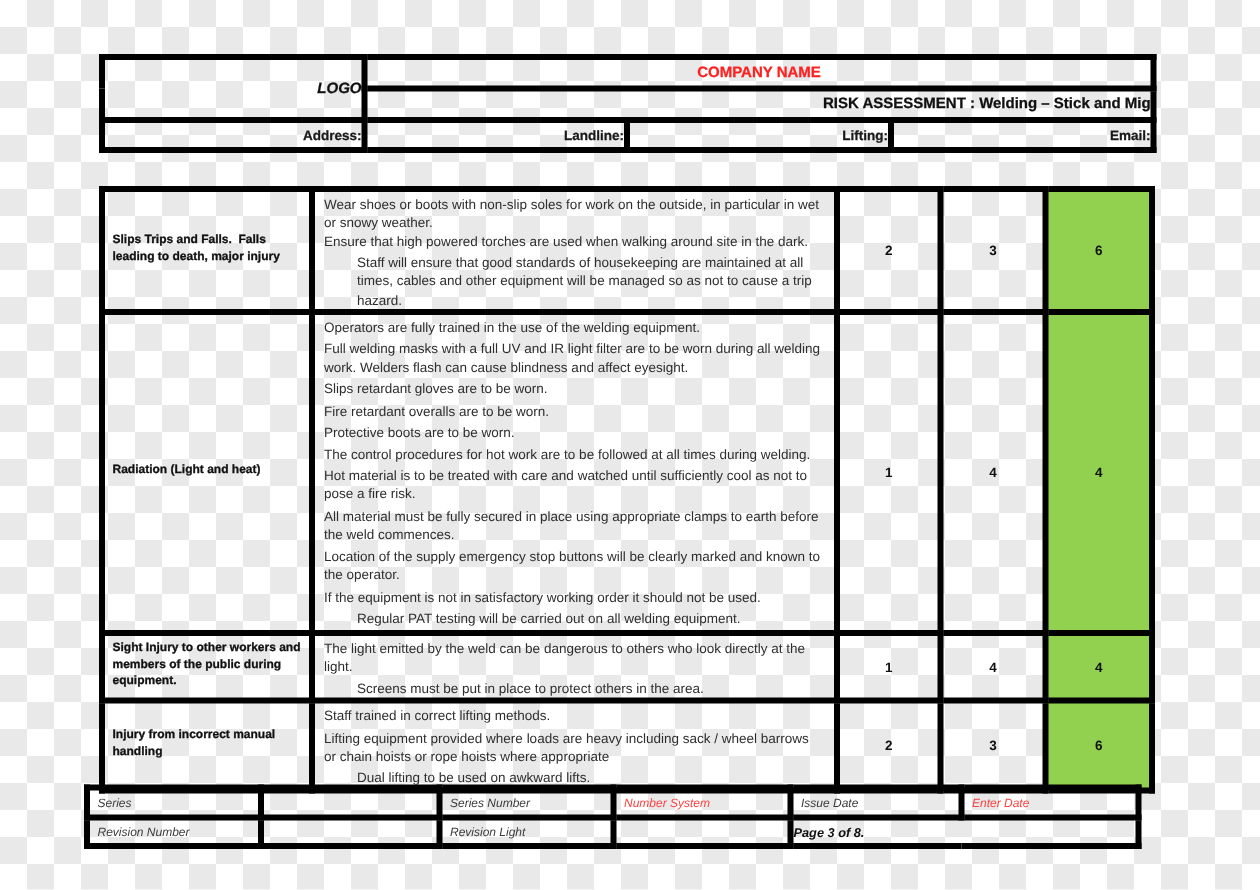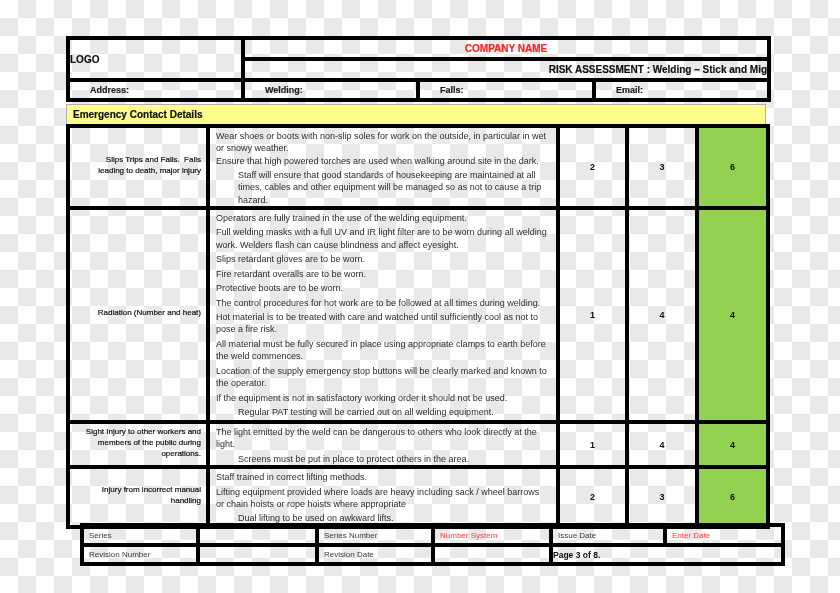--- a/index.html
+++ b/index.html
@@ -14,44 +14,44 @@
     background-position:0 0,18px 18px;
   }
   .doc{position:absolute;left:0;top:0;width:840px;height:593px;
        -webkit-font-smoothing:antialiased;transform:translateZ(0);}
   table{border-collapse:collapse;position:absolute;table-layout:fixed;}
   td{border:4px solid #000000;vertical-align:middle;padding:0;}
 
   
   #hdr{left:66px;top:36px;width:701px;}
   #hdr td{font-size:9px;font-weight:bold;color:#1a1a1a;-webkit-text-stroke:0.18px currentColor;}
-  #hdr td.h-logo{text-align:left;font-size:10px;color:#111;}
+  #hdr td.h-logo{text-align:right;font-size:10px;color:#111;font-style:italic;}
   #hdr td.h-company{text-align:center;color:#ff2020;font-size:10px;}
   #hdr td.h-title{text-align:right;font-size:10px;color:#111;}
-  #hdr td.h-lbl{padding-left:20px;}
+  #hdr td.h-lbl{padding-left:20px;text-align:right;}
 
   
   #banner{position:absolute;left:66px;top:104px;width:700px;height:21px;
     background:#fdfd8c;border:1px solid #b0b0b0;box-sizing:border-box;
     font-size:10px;font-weight:bold;color:#111;-webkit-text-stroke:0.18px currentColor;
     display:flex;align-items:center;padding-left:6px;}
 
   
   #main{left:66px;top:124px;width:700px;}
   #main td{font-size:9px;color:#2e2e2e;}
-  #main td.m-haz{text-align:right;font-weight:normal;font-size:8px;color:#111;-webkit-text-stroke:0.2px currentColor;
+  #main td.m-haz{text-align:left;font-weight:bold;font-size:8px;color:#111;-webkit-text-stroke:0.2px currentColor;
          padding:0 5px 4px 5px;line-height:11.2px;white-space:pre-wrap;}
   #main td.m-ctl{padding:2px 8px 0px 6px;line-height:12.3px;vertical-align:top;}
   #main td.m-ctl p{margin:0 0 2.2px 0;white-space:pre-line;}
   #main td.m-ctl p:last-child{margin-bottom:0;margin-left:22px;}
   #main td.m-num{text-align:center;font-weight:bold;font-size:9px;color:#111;}
   #main td.m-green{background:#92d050;}
 
   
-  #ftr{left:80px;top:523px;width:701px;}
+  #ftr{left:56px;top:523px;width:701px;font-style:italic;}
   #ftr td{font-size:8px;color:#3c3c3c;padding-left:5px;}
   #ftr tr:first-child td{height:16px;}
   #ftr tr:last-child td{height:15px;}
   #ftr td.f-red{color:#ff4040;padding-left:5px;}
   #ftr td.f-page{text-align:left;font-weight:bold;color:#111;font-size:8.5px;padding-left:0;}
 </style>
 </head>
 <body>
 
 <div class="doc">
@@ -66,30 +66,27 @@
     <tbody>
         <tr>
       <td rowspan="2" class="h-logo" style="height:36px">LOGO</td>
       <td colspan="3" class="h-company" style="height:17px">COMPANY NAME</td>
     </tr>
     <tr>
       <td colspan="3" class="h-title" style="height:17px">RISK ASSESSMENT : Welding – Stick and Mig</td>
     </tr>
     <tr>
       <td class="h-lbl" style="height:16px">Address:</td>
-      <td class="h-lbl">Welding:</td>
-      <td class="h-lbl">Falls:</td>
+      <td class="h-lbl">Landline:</td>
+      <td class="h-lbl">Lifting:</td>
       <td class="h-lbl">Email:</td>
     </tr>
   </tbody>
     </table>
 
-  <div id="banner">
-    <span>Emergency Contact Details</span>
-  </div>
 
   <table id="main">
     <colgroup>
       <col style="width:140px">
         <col style="width:350px">
       <col style="width:69px">
         <col style="width:70px">
         <col style="width:71px">
     </colgroup>
     <tbody id="main-body">
@@ -99,42 +96,42 @@
           <td class="m-ctl">
             <p>Wear shoes or boots with non-slip soles for work on the outside, in particular in wet or snowy weather.
 Ensure that high powered torches are used when walking around site in the dark.</p>
             <p>Staff will ensure that good standards of housekeeping are maintained at all times, cables and other equipment will be managed so as not to cause a trip hazard.</p>
           </td>
           <td class="m-num">2</td>
           <td class="m-num">3</td>
           <td class="m-num m-green">6</td>
         </tr>
         <tr style="height: 214px;">
-          <td class="m-haz">Radiation (Number and heat)</td>
+          <td class="m-haz">Radiation (Light and heat)</td>
           <td class="m-ctl">
             <p>Operators are fully trained in the use of the welding equipment.</p>
             <p>Full welding masks with a full UV and IR light filter are to be worn during all welding work. Welders flash can cause blindness and affect eyesight.</p>
             <p>Slips retardant gloves are to be worn.</p>
             <p>Fire retardant overalls are to be worn.</p>
             <p>Protective boots are to be worn.</p>
             <p>The control procedures for hot work are to be followed at all times during welding.</p>
             <p>Hot material is to be treated with care and watched until sufficiently cool as not to pose a fire risk.</p>
             <p>All material must be fully secured in place using appropriate clamps to earth before the weld commences.</p>
             <p>Location of the supply emergency stop buttons will be clearly marked and known to the operator.</p>
             <p>If the equipment is not in satisfactory working order it should not be used.</p>
             <p>Regular PAT testing will be carried out on all welding equipment.</p>
           </td>
           <td class="m-num">1</td>
           <td class="m-num">4</td>
           <td class="m-num m-green">4</td>
         </tr>
         <tr style="height: 45px;">
           <td class="m-haz">Sight Injury to other workers and
 members of the public during
-operations.</td>
+equipment.</td>
           <td class="m-ctl">
             <p>The light emitted by the weld can be dangerous to others who look directly at the light.</p>
             <p>Screens must be put in place to protect others in the area.</p>
           </td>
           <td class="m-num">1</td>
           <td class="m-num">4</td>
           <td class="m-num m-green">4</td>
         </tr>
         <tr style="height: 56px;">
           <td class="m-haz">Injury from incorrect manual
@@ -165,20 +162,20 @@
       <td>Series</td>
       <td></td>
       <td>Series Number</td>
       <td class="f-red">Number System</td>
       <td>Issue Date</td>
       <td class="f-red">Enter Date</td>
     </tr>
     <tr>
       <td>Revision Number</td>
       <td></td>
-      <td>Revision Date</td>
+      <td>Revision Light</td>
       <td></td>
       <td colspan="2" class="f-page">Page 3 of 8.</td>
     </tr>
   </tbody>
     </table>
 
 </div>
 
 </body></html>

